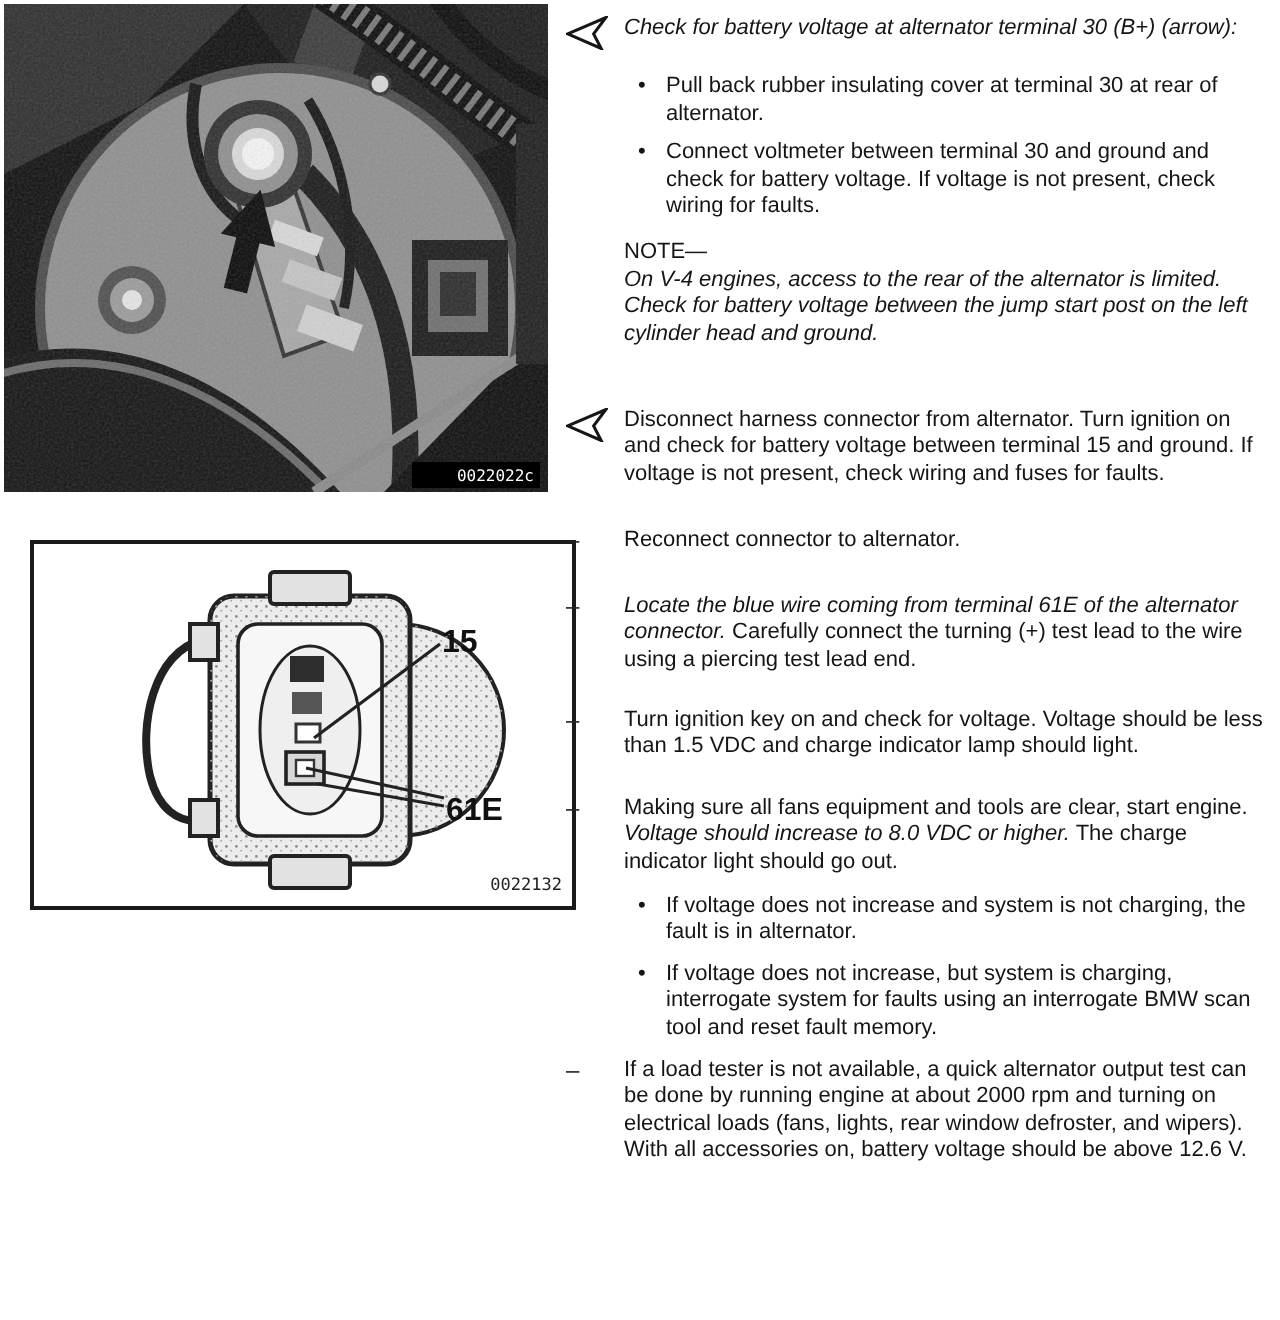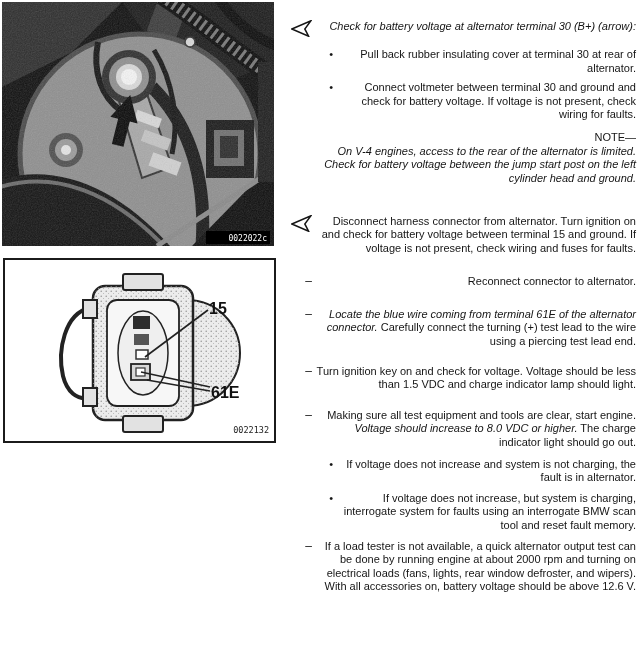--- a/index.html
+++ b/index.html
@@ -10,31 +10,31 @@
   }
   .page{position:absolute;inset:0;}
 
   
   .photo-frame{
     position:absolute;left:2px;top:2px;width:272px;height:244px;
     margin:0;background:#0369a1;overflow:hidden;
   }
   .diagram-frame{
     position:absolute;left:3px;top:258px;width:269px;height:181px;
-    margin:0;background:#ffffff;border:2px solid #1b1b1b;overflow:hidden;
+    margin:12px;background:#ffffff;border:2px solid #1b1b1b;overflow:hidden;
   }
   figure svg{display:block;width:100%;height:100%;}
   .fig-id-dark{font-family:"DejaVu Sans Mono", monospace;font-size:8px;fill:#ffffff;}
   .fig-id-light{font-family:"DejaVu Sans Mono", monospace;font-size:8.5px;fill:#222;}
   .diag-label{font-family:"Liberation Sans", sans-serif;font-size:16px;font-weight:bold;fill:#111;}
 
   
   .text-col{
-    position:absolute;left:283px;top:20px;width:353px;
-    font-size:11px;line-height:13.4px;text-align:right;
+    position:absolute;left:283px;top:8px;width:353px;
+    font-size:11px;line-height:13.4px;
   }
   .item{display:flex;}
   .item > .marker{width:29px;flex:none;}
   .marker.dash{font-size:12px;color:#222;}
   .marker.arrow svg{width:21px;height:17px;margin-top:0px;}
   .arrowhead{fill:#ffffff;stroke:#151515;stroke-width:1.6;stroke-linejoin:miter;}
   .body{flex:1;}
   .em{font-style:italic;}
   .sub{display:flex;margin-left:36px;}
   .sub > .marker{width:14px;flex:none;font-size:11px;}
@@ -208,21 +208,21 @@
       <div class="body"><span class="em">Locate the blue wire coming from terminal 61E of the alternator connector.</span><span> Carefully connect the turning (+) test lead to the wire using a piercing test lead end.</span></div>
     </div>
 
     <div class="item mt-i5">
       <span class="marker dash">–</span>
       <div class="body">Turn ignition key on and check for voltage. Voltage should be less than 1.5 VDC and charge indicator lamp should light.</div>
     </div>
 
     <div class="item mt-i6">
       <span class="marker dash">–</span>
-      <div class="body"><span>Making sure all test equipment and tools are clear, start engine. </span><span class="em">Voltage should increase to 8.0 VDC or higher.</span><span> The charge indicator light should go out.</span></div>
+      <div class="body"><span>Making sure all fans equipment and tools are clear, start engine. </span><span class="em">Voltage should increase to 8.0 VDC or higher.</span><span> The charge indicator light should go out.</span></div>
     </div>
 
     <div class="sub mt-s6b1">
       <span class="marker">•</span>
       <div class="body">If voltage does not increase and system is not charging, the fault is in alternator.</div>
     </div>
     <div class="sub mt-s6b2">
       <span class="marker">•</span>
       <div class="body">If voltage does not increase, but system is charging, interrogate system for faults using an interrogate BMW scan tool and reset fault memory.</div>
     </div>

